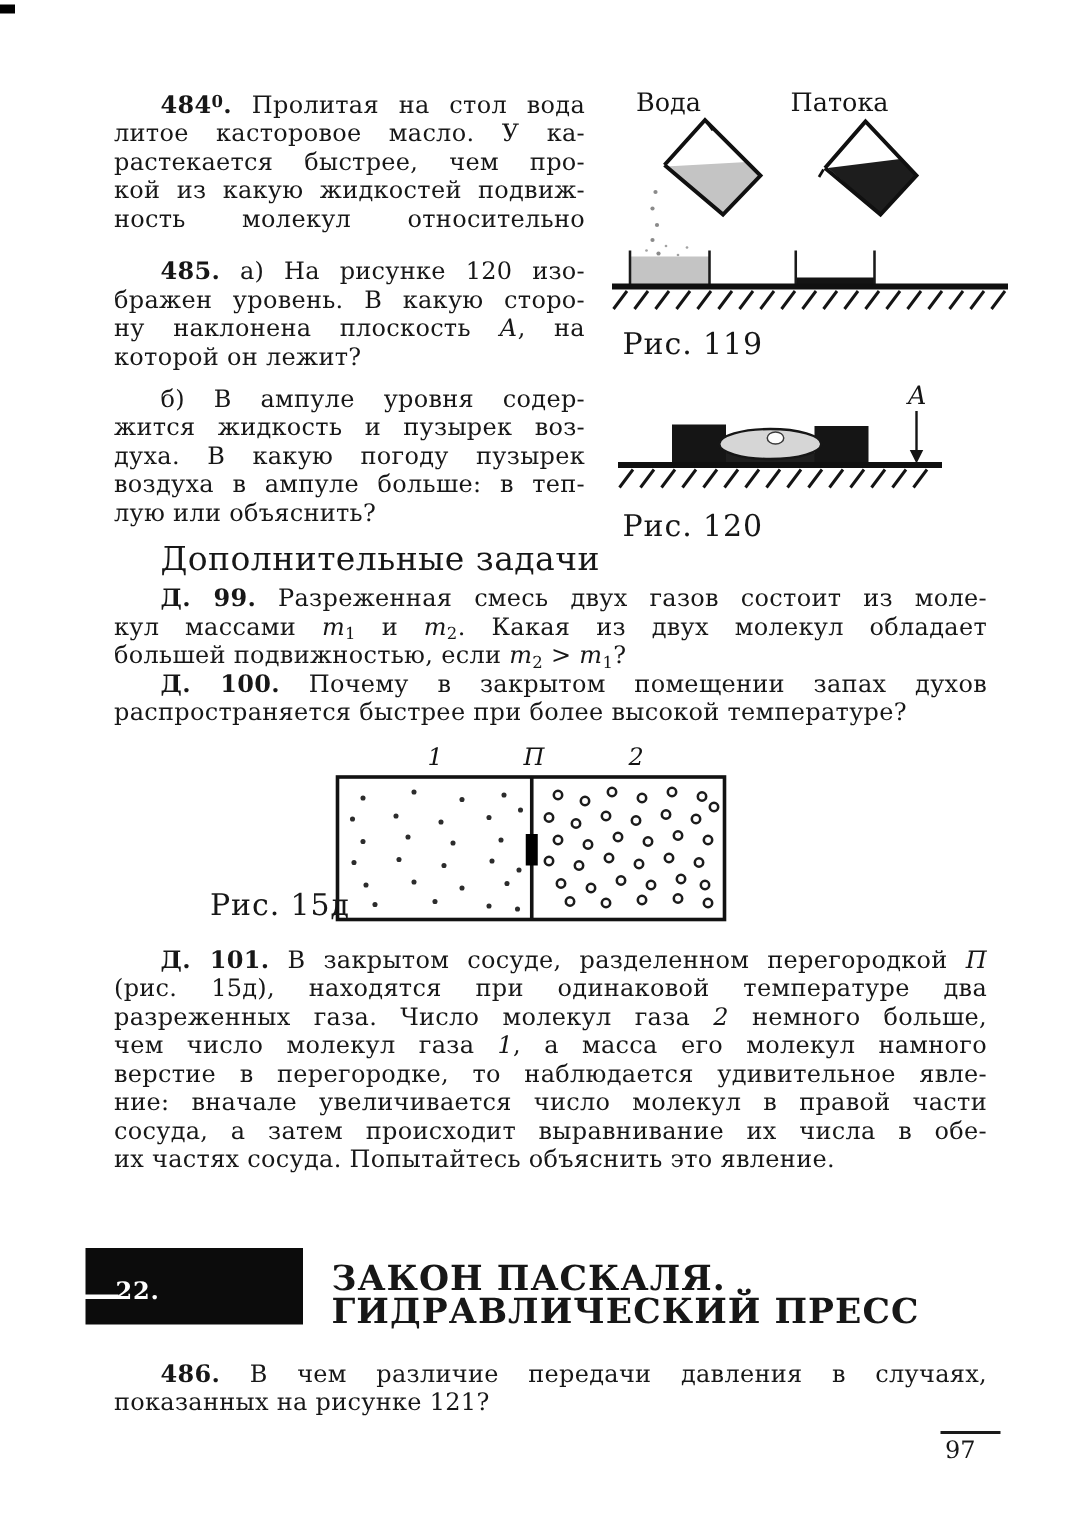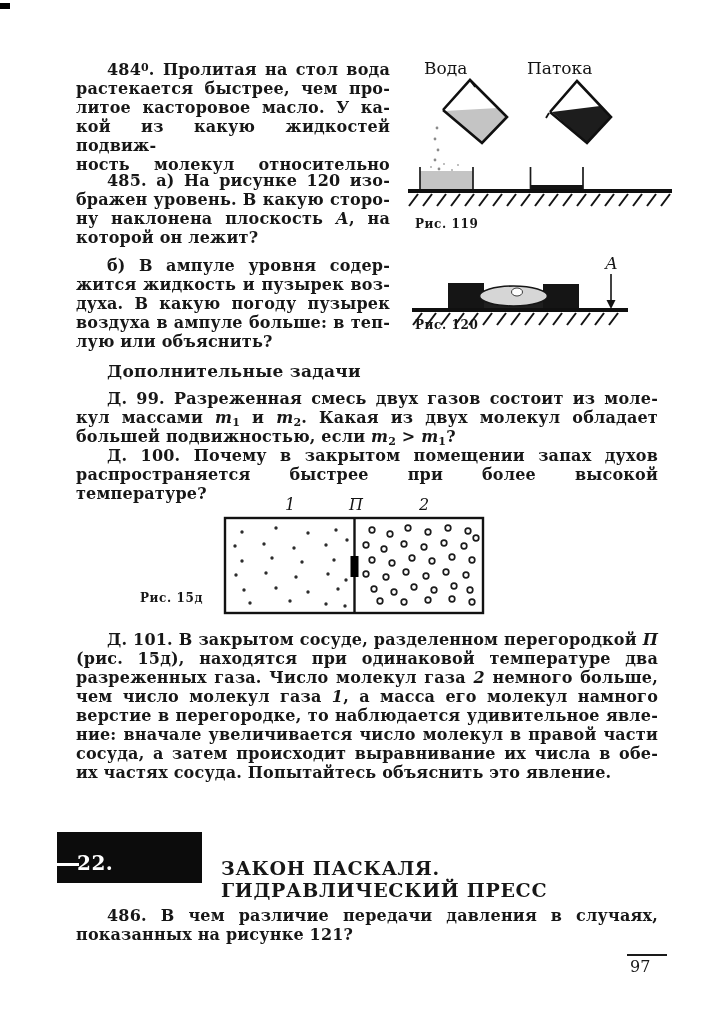--- a/index.html
+++ b/index.html
@@ -1,48 +1,48 @@
 <!DOCTYPE html>
 <html><head>
 <meta charset="utf-8">
 <style>
   html,body{margin:0;padding:0;background:#e8e8e8;}
   #page{position:relative;width:722px;height:1024px;background:#ffffff;overflow:hidden;
         font-family:"DejaVu Serif","Liberation Serif",serif;color:#171717;}
-  .para{position:absolute;font-size:16px;line-height:19px;letter-spacing:.2px;font-weight:bold;}
+  .para{position:absolute;font-size:16px;line-height:19px;letter-spacing:.2px;}
   .para .ln{text-align:justify;text-align-last:justify;}
   .para .ln.first{text-indent:31px;}
   .para .ln.last{text-align-last:left;}
   sub,sup{font-size:11px;line-height:0;}
   sup{vertical-align:4px;} sub{vertical-align:-3px;}
-  .caption{position:absolute;font-weight:bold;font-size:12px;letter-spacing:.6px;}
-  #dop-heading{position:absolute;left:107px;top:361px;font-weight:bold;font-size:17px;letter-spacing:.3px;}
+  .caption{position:absolute;font-weight:normal;font-size:20px;letter-spacing:.6px;}
+  #dop-heading{position:absolute;left:107px;top:361px;font-weight:normal;font-size:22px;letter-spacing:.3px;}
   #sec-box{position:absolute;left:57px;top:832px;width:145px;height:51px;background:#0c0c0c;}
   #sec-dash{position:absolute;left:-2px;top:31px;width:24px;height:3px;background:#ffffff;}
-  #sec-num{position:absolute;left:20px;top:19px;color:#ffffff;font-weight:bold;font-size:20px;letter-spacing:.5px;}
-  #sec-title{position:absolute;left:221px;top:842px;font-weight:bold;font-size:19px;line-height:21.5px;letter-spacing:.7px;margin-top:16px;}
+  #sec-num{position:absolute;left:20px;top:19px;color:#ffffff;font-weight:bold;font-size:16px;letter-spacing:.5px;}
+  #sec-title{position:absolute;left:221px;top:842px;font-weight:bold;font-size:23px;line-height:21.5px;letter-spacing:.7px;}
   #pagenum-rule{position:absolute;left:627px;top:954px;width:40px;height:2px;background:#1a1a1a;}
   #pagenum{position:absolute;left:630px;top:957px;font-size:16px;}
   #corner-mark{position:absolute;left:0;top:3px;width:10px;height:6px;background:#000;}
   svg{position:absolute;}
   svg text{font-family:"DejaVu Serif","Liberation Serif",serif;fill:#141414;}
   .flabel{font-size:17px;}
   .ilabel{font-size:16px;font-style:italic;}
 </style>
 </head>
 <body>
 
 <div id="page">
 
   <div id="corner-mark"></div>
 
   <div class="para" style="left:76px;top:60px;width:314px;">
       <div class="ln first"><b>484<sup>0</sup>.</b> Пролитая на стол вода</div>
+      <div class="ln">литое касторовое масло. У ка-</div>
       <div class="ln">растекается быстрее, чем про-</div>
-      <div class="ln">литое касторовое масло. У ка-</div>
       <div class="ln">кой из какую жидкостей подвиж-</div>
       <div class="ln">ность молекул относительно</div>
     </div>
   <div class="para" style="left:76px;top:171px;width:314px;">
       <div class="ln first"><b>485.</b> а) На рисунке 120 изо-</div>
       <div class="ln">бражен уровень. В какую сторо-</div>
       <div class="ln">ну наклонена плоскость <i>А</i>, на</div>
       <div class="ln last">которой он лежит?</div>
     </div>
   <div class="para" style="left:76px;top:245px;width:314px;margin-top:11px;">
@@ -142,21 +142,21 @@
         <line x1="120" y1="61" x2="111" y2="73" stroke="#141414" stroke-width="2"></line>
         <line x1="134" y1="61" x2="125" y2="73" stroke="#141414" stroke-width="2"></line>
         <line x1="148" y1="61" x2="139" y2="73" stroke="#141414" stroke-width="2"></line>
         <line x1="162" y1="61" x2="153" y2="73" stroke="#141414" stroke-width="2"></line>
         <line x1="176" y1="61" x2="167" y2="73" stroke="#141414" stroke-width="2"></line>
         <line x1="190" y1="61" x2="181" y2="73" stroke="#141414" stroke-width="2"></line>
         <line x1="204" y1="61" x2="195" y2="73" stroke="#141414" stroke-width="2"></line>
         <line x1="218" y1="61" x2="209" y2="73" stroke="#141414" stroke-width="2"></line>
       </g>
   </svg>
-  <div class="caption" style="left:415px;top:318px;">Рис. 120</div>
+  <div class="caption" style="left:415px;top:338px;">Рис. 120</div>
 
   <div id="dop-heading">Дополнительные задачи</div>
 
   <div class="para" style="left:76px;top:389px;width:582px;">
       <div class="ln first"><b>Д. 99.</b> Разреженная смесь двух газов состоит из моле-</div>
       <div class="ln">кул массами <i>m</i><sub>1</sub> и <i>m</i><sub>2</sub>. Какая из двух молекул обладает</div>
       <div class="ln last">большей подвижностью, если <i>m</i><sub>2</sub> &gt; <i>m</i><sub>1</sub>?</div>
     </div>
   <div class="para" style="left:76px;top:446px;width:582px;">
       <div class="ln first"><b>Д. 100.</b> Почему в закрытом помещении запах духов</div>

